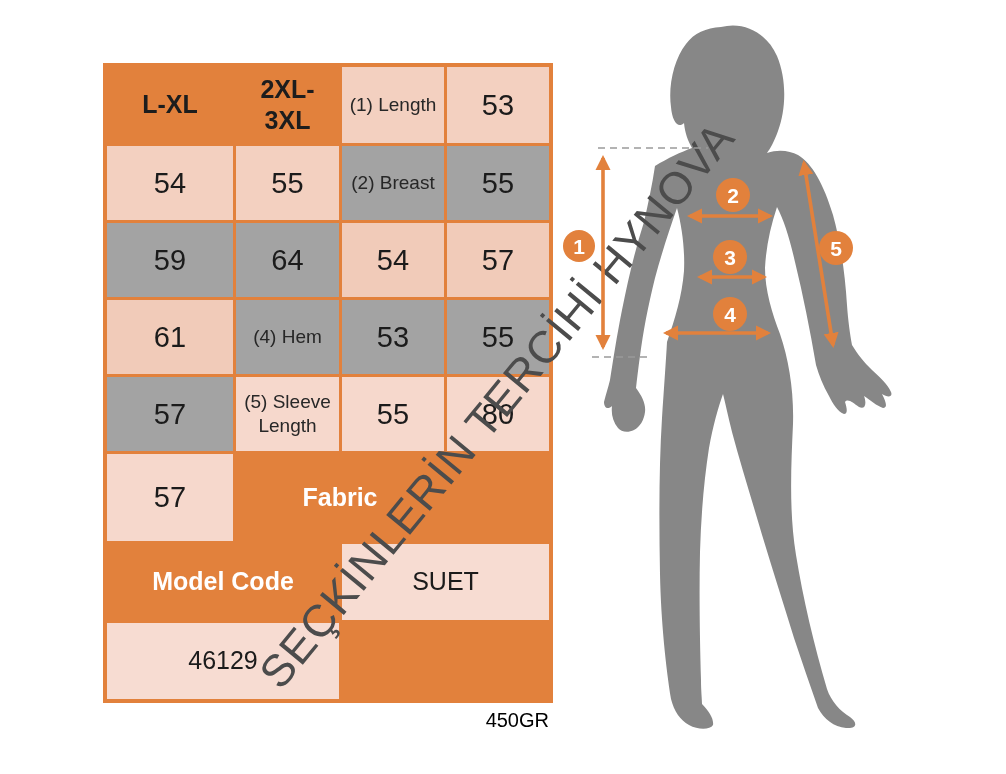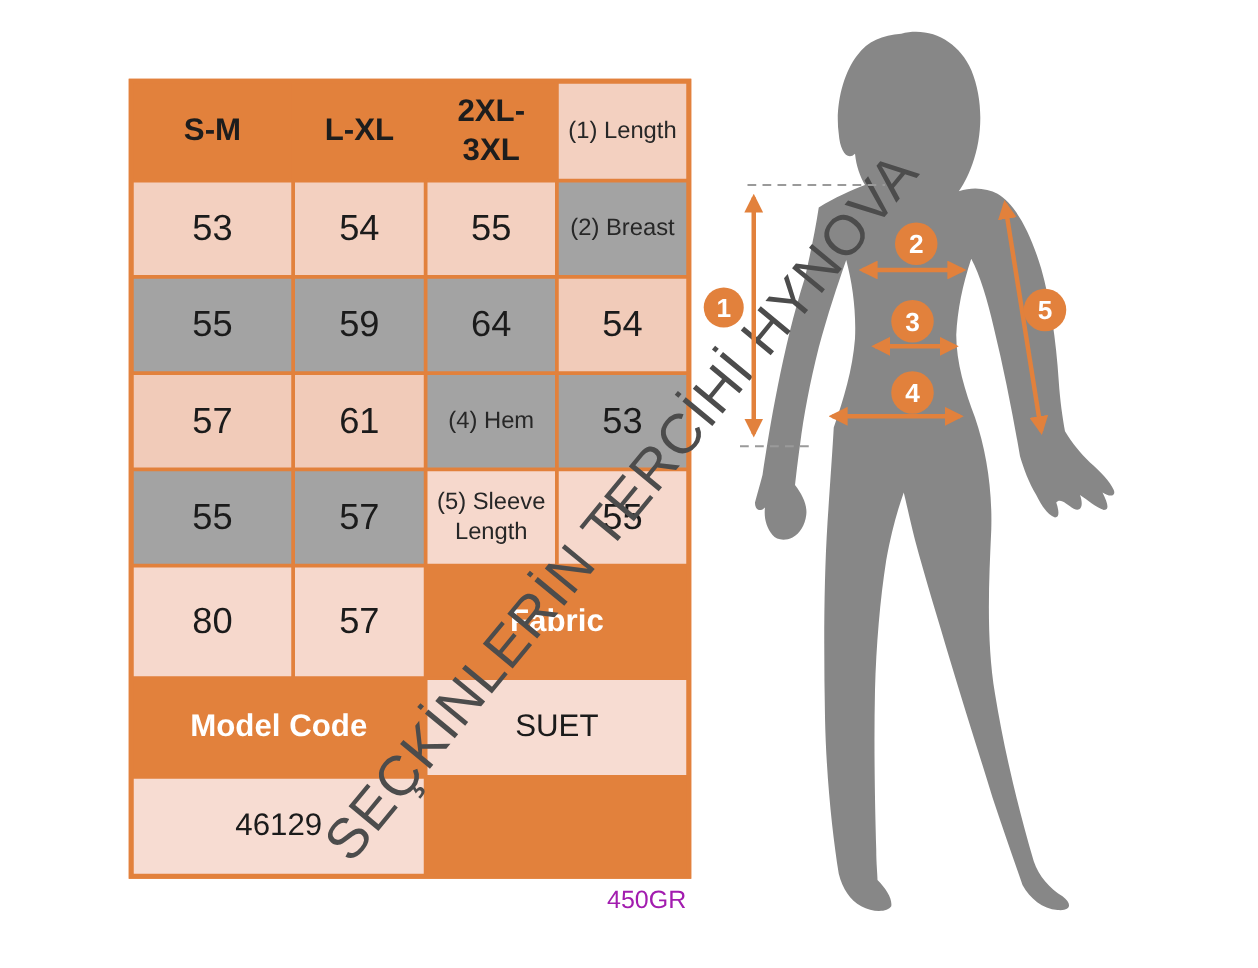--- a/index.html
+++ b/index.html
@@ -27,40 +27,39 @@
   .shade-a{background:#F3D0C0;}
   .shade-b{background:#a3a3a3;}
   .shade-c{background:#F1CBB9;}
   .shade-d{background:#F6D8CC;}
   .shade-e{background:#F7DCD2;}
   .lbl{font-size:19px;color:#272727;padding:16px 6px;}
   .val{font-size:29px;color:#1b1b1b;}
   .fv{font-size:25px;color:#1b1b1b;}
   .weight-note{
     position:absolute;left:103px;top:709px;width:446px;
-    text-align:right;font-size:20px;color:#a21caf;
+    text-align:right;font-size:20px;color:#000000;
   }
   
   .figure-svg{position:absolute;left:0;top:0;width:1006px;height:774px;}
   .wm-text{
     font-family:"Liberation Sans", sans-serif;
     font-size:45px;letter-spacing:1px;fill:#4c4c4c;
   }
   .marker-num{
     font-family:"Liberation Sans", sans-serif;
     font-size:21px;font-weight:bold;fill:#ffffff;text-anchor:middle;
   }
 </style>
 </head>
 <body>
 
 <div class="canvas">
 
   <div class="size-table">
-    <div class="cell h">S-M</div>
     <div class="cell h">L-XL</div>
     <div class="cell h">2XL-
 3XL</div>
 
     <div class="cell shade-a lbl">(1) Length</div>
     <div class="cell shade-a val">53</div>
     <div class="cell shade-a val">54</div>
     <div class="cell shade-a val">55</div>
 
     <div class="cell shade-b lbl">(2) Breast</div>

